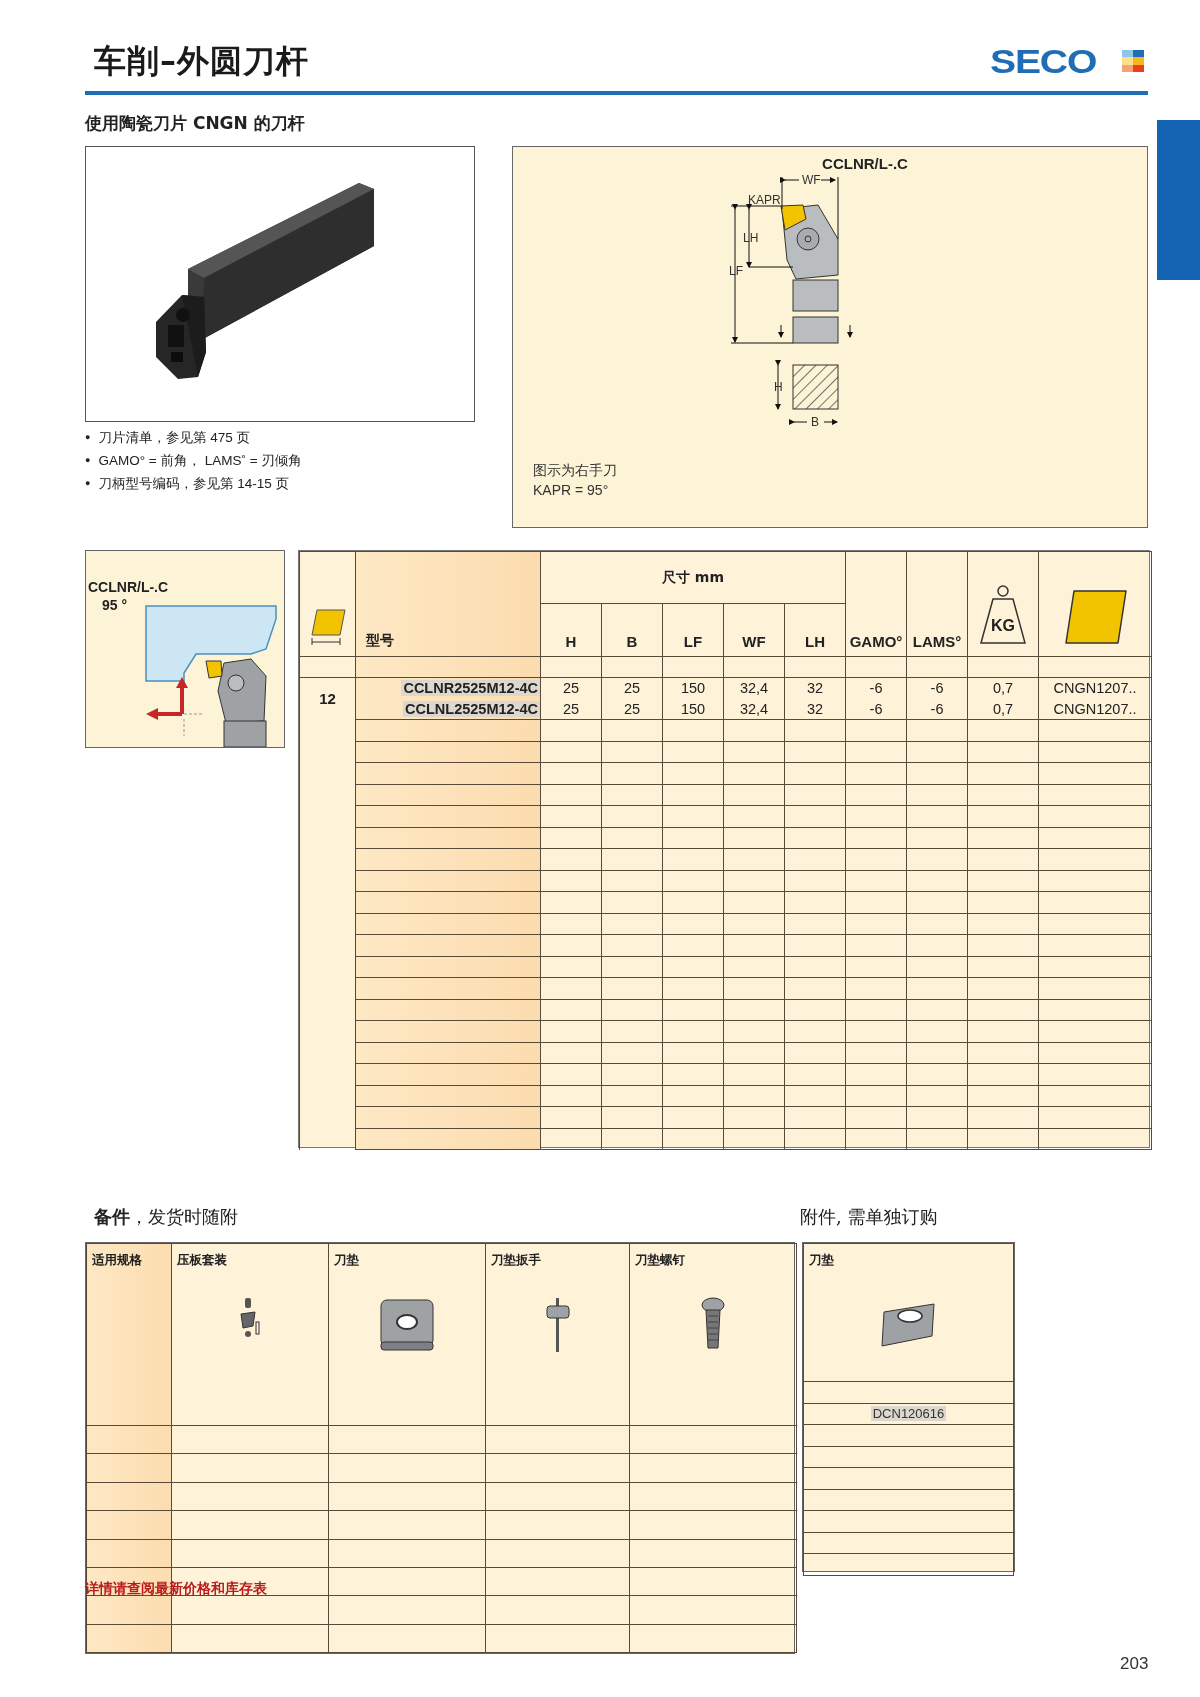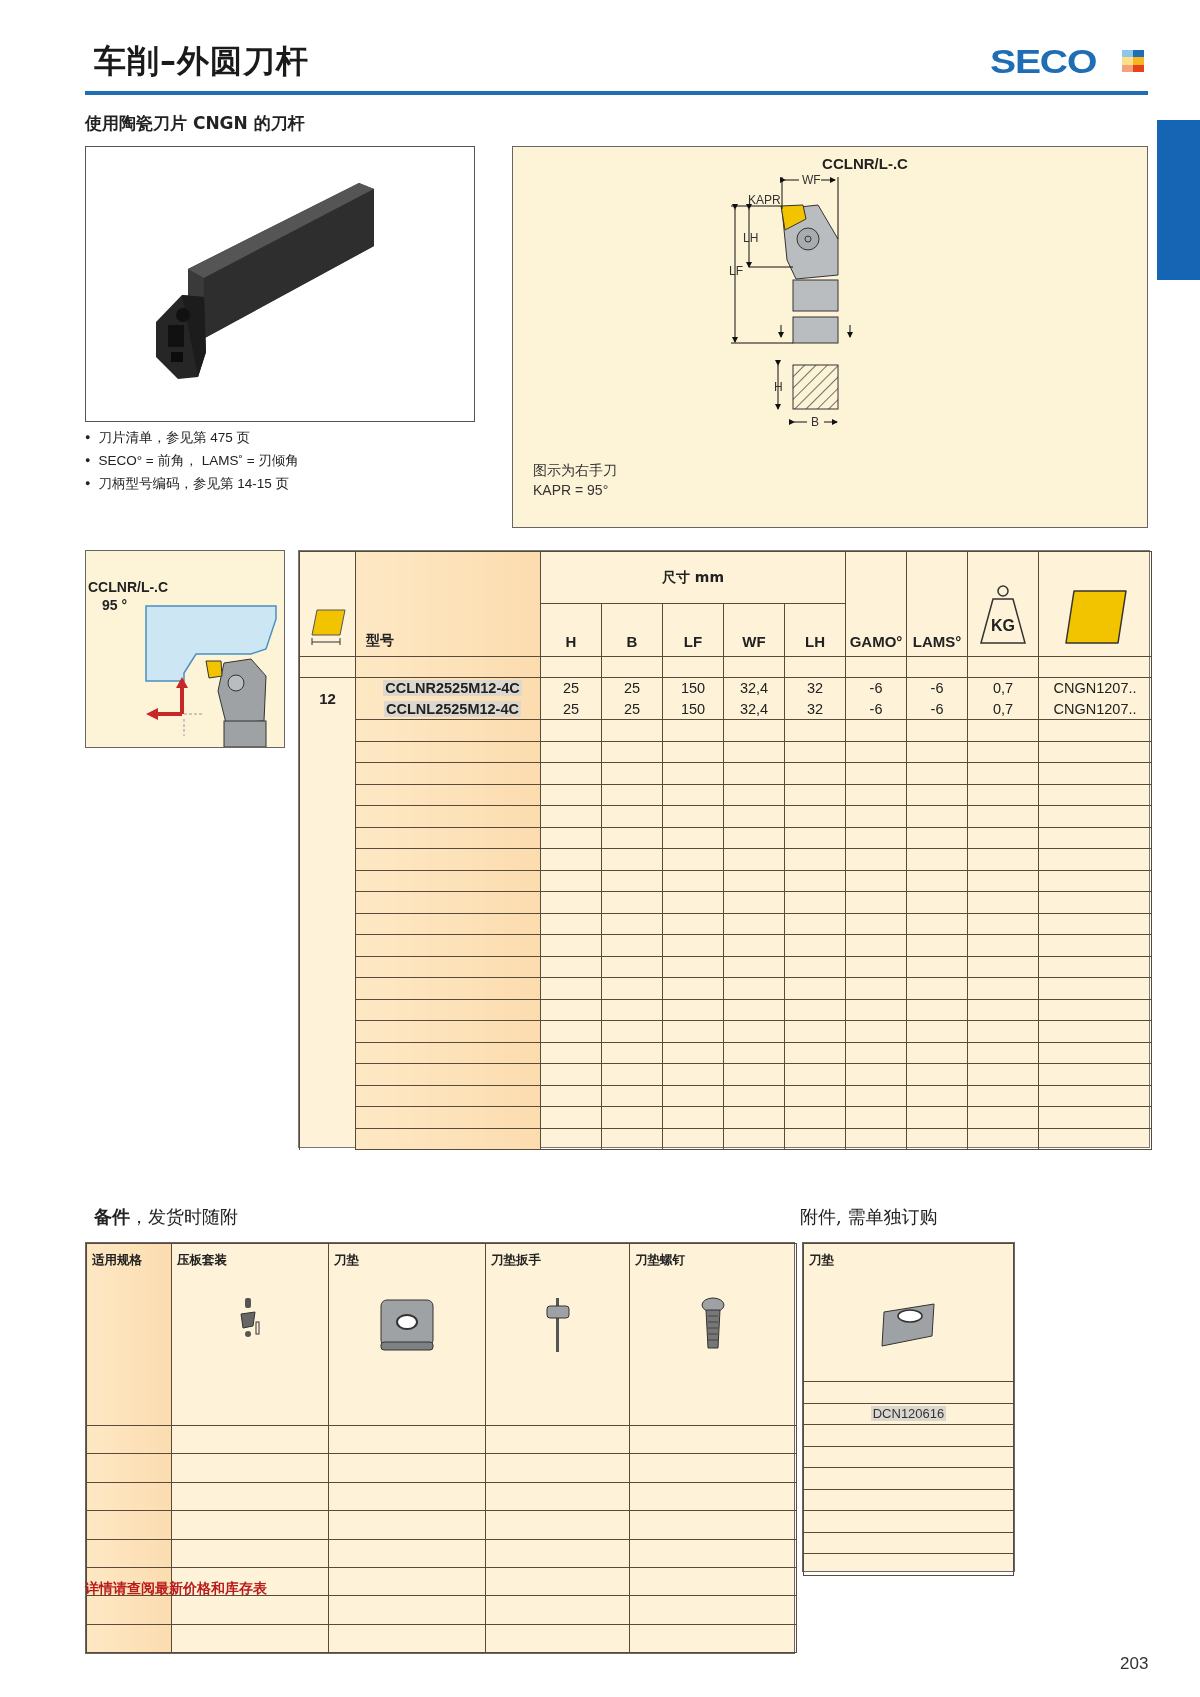--- a/index.html
+++ b/index.html
@@ -29,21 +29,21 @@
   
   .small-diag { left: 85px; top: 550px; width: 200px; height: 198px; border: 1.5px solid #666; background: #fdf3d6; overflow: hidden; }
   .small-diag .lbl1 { position: absolute; left: 2px; top: 28px; font-weight: bold; font-size: 14px; }
   .small-diag .lbl2 { position: absolute; left: 16px; top: 46px; font-weight: bold; font-size: 14px; }
 
   
   .main-table { left: 298px; top: 550px; width: 852px; height: 598px; border: 1.5px solid #777; background: #fef3d8; }
   table { border-collapse: collapse; table-layout: fixed; }
   .mt { width: 100%; font-size: 14.5px; }
   .mt td, .mt th { border: 1px solid #5a4a3a; text-align: center; padding: 0; font-weight: normal; }
-  .mt .model-col { background: linear-gradient(to right, #fde8c4, #fcdcaf); text-align: center; padding-left: 9px; }
+  .mt .model-col { background: linear-gradient(to right, #fde8c4, #fcdcaf); text-align: right; padding-left: 9px; }
   .mt th { font-weight: bold; font-size: 15px; vertical-align: bottom; padding-bottom: 6px; }
   .mt .model-head { text-align: left; padding-left: 10px; font-weight: bold; font-size: 14px; font-family: "DejaVu Sans", sans-serif; }
   .mt .dim-head { vertical-align: middle; padding: 0; font-size: 14px; font-family: "DejaVu Sans", sans-serif; }
   .mt tr.hr1 { height: 52px; }
   .mt tr.hr2 { height: 53px; }
   .mt tr.blank { height: 21px; }
   .mt tr.data td { height: 21px; border-top: none; border-bottom: none; }
   .mt tr.data.first td { border-top: 1px solid #5a4a3a; }
   .mt tr.data.last td { border-bottom: 1px solid #5a4a3a; }
   .mt tr.empty td { height: 21.5px; }
@@ -94,21 +94,21 @@
     <polygon points="118,131 288,42 288,99 117,192" fill="#2e2e2e"></polygon>
     <polygon points="70,175 96,148 118,150 120,205 112,230 92,232 70,210" fill="#262626"></polygon>
     <polygon points="96,148 118,150 120,205 112,230" fill="#1c1c1c"></polygon>
     <circle cx="97" cy="168" r="7" fill="#111"></circle>
     <rect x="82" y="178" width="16" height="22" fill="#111"></rect>
     <rect x="85" y="205" width="12" height="10" fill="#0c0c0c"></rect>
   </svg>
 </div>
 <ul class="abs bullets">
   <li><span>刀片清单，参见第 475 页</span></li>
-  <li><span>SECO° = 前角， LAMS˚ = 刃倾角</span></li>
+  <li><span>GAMO° = 前角， LAMS˚ = 刃倾角</span></li>
   <li><span>刀柄型号编码，参见第 14-15 页</span></li>
 </ul>
 
 <div class="abs diagram-box">
   <div class="diagram-title">CCLNR/L-.C</div>
   <svg class="abs" style="left:0;top:0" width="636" height="382" viewBox="0 0 636 382">
     <defs>
       <marker id="ah" markerWidth="6" markerHeight="6" refX="5" refY="3" orient="auto">
           <path d="M0,0 L6,3 L0,6 z" fill="#111"></path>
         </marker>

